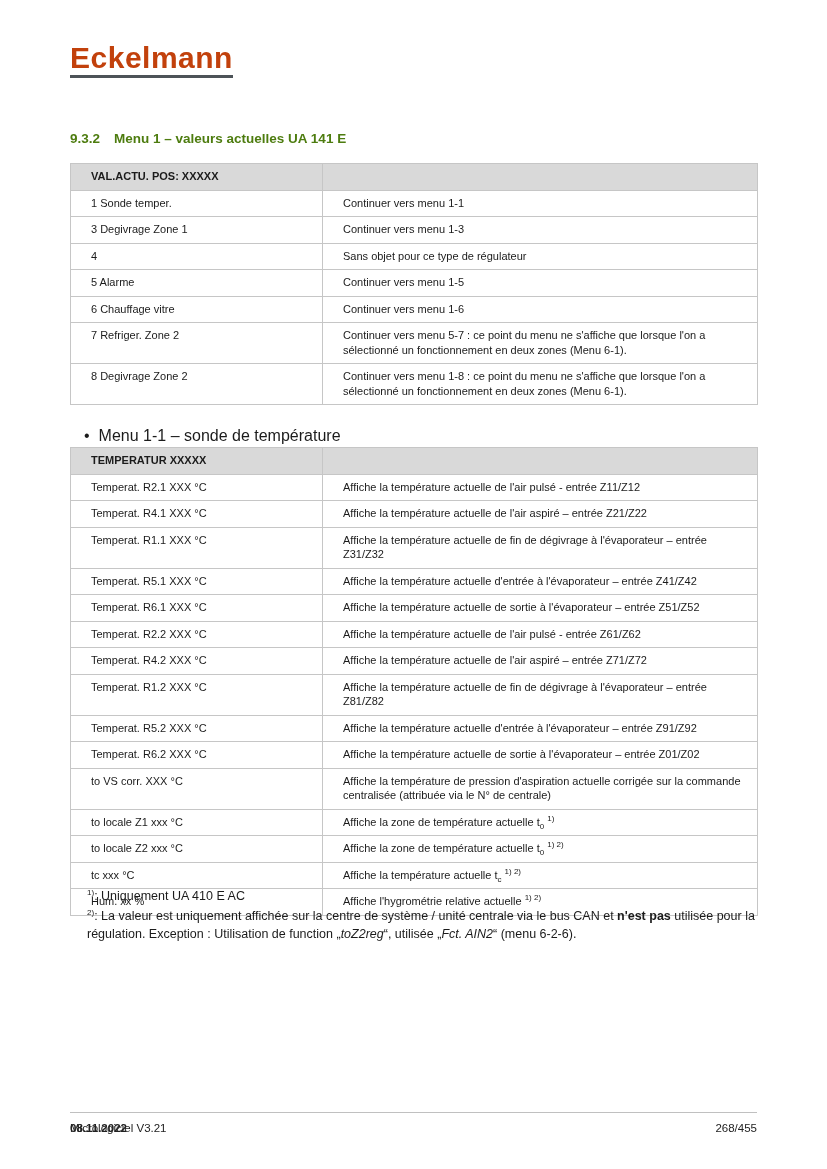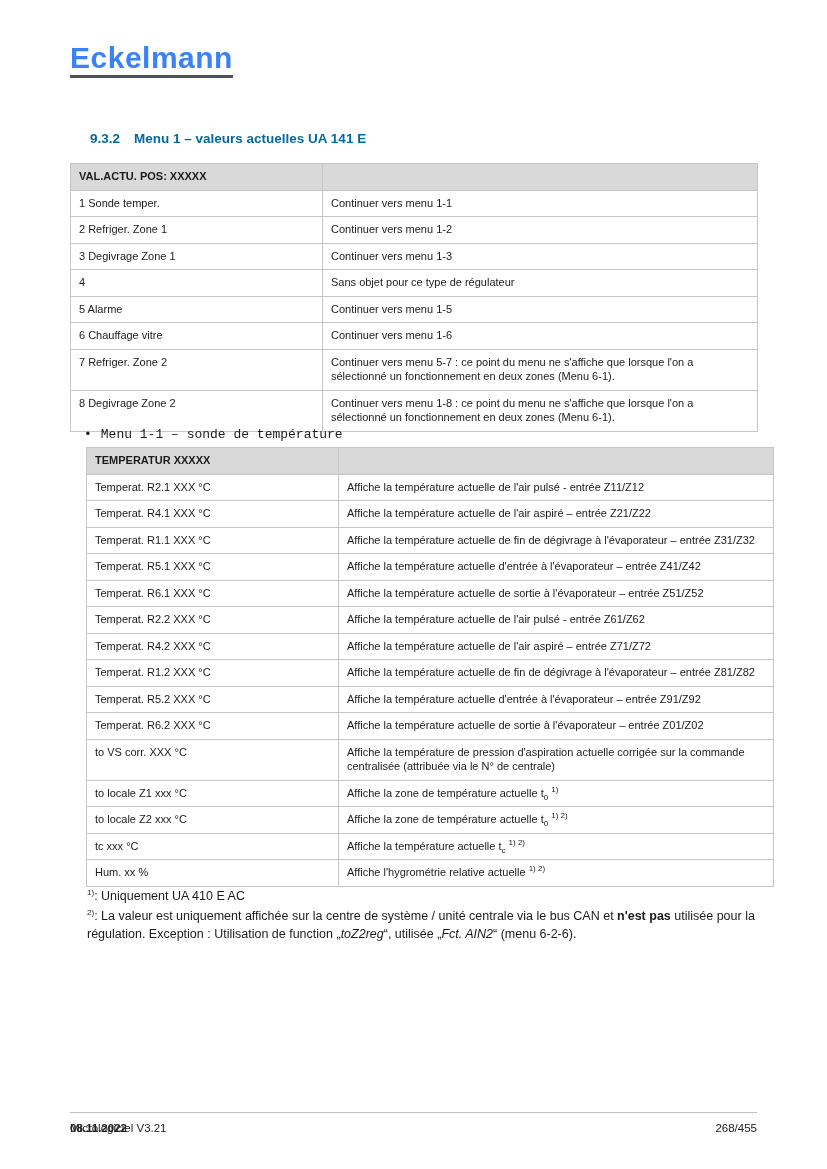--- a/index.html
+++ b/index.html
@@ -15,54 +15,54 @@
     box-sizing: border-box;
   }
 
   
   .logo-wrap { position: absolute; top: 42px; left: 70px; }
   .logo {
     display: inline-block;
     font-size: 30px;
     font-weight: bold;
     letter-spacing: 0.5px;
-    color: #3b82f6;
+    color: #c2410c;
     border-bottom: 3px solid #4d5358;
     padding-bottom: 1px;
     line-height: 1.05;
     text-align: right;
   }
 
   
-  .section-title { position: absolute; top: 131px; left: 70px; font-size: 13.5px; font-weight: bold; color: #0369a1; margin-left: 20px; }
+  .section-title { position: absolute; top: 131px; left: 70px; font-size: 13.5px; font-weight: bold; color: #4d7c0f; }
   .section-title .num { margin-right: 14px; }
 
   
   table.doc-table {
     border-collapse: collapse;
     width: 687px;
     font-size: 11px;
     line-height: 1.32;
     table-layout: fixed;
   }
   table.doc-table th, table.doc-table td {
     border: 1px solid #c6c6c6;
-    padding: 5px 8px 6px 8px;
+    padding: 5px 8px 6px 20px;
     vertical-align: top;
     text-align: left;
     word-wrap: break-word;
   }
   table.doc-table th { background: #d9d9d9; font-weight: bold; font-size: 11px; }
   col.col-key  { width: 252px; }
   col.col-desc { width: 435px; }
 
   .table1-wrap { position: absolute; top: 163px; left: 70px; }
-  .table2-wrap { position: absolute; top: 447px; left: 70px; margin-left: 16px; }
-
-  .bullet-line { position: absolute; top: 427px; left: 84px; font-size: 13px; font-family: Liberation Mono, monospace; }
+  .table2-wrap { position: absolute; top: 447px; left: 70px; }
+
+  .bullet-line { position: absolute; top: 427px; left: 84px; font-size: 16px; }
   .bullet-line .dot { margin-right: 9px; }
 
   sup { font-size: 8px; line-height: 0; vertical-align: super; }
   sub { font-size: 8px; line-height: 0; vertical-align: sub; }
   .b { font-weight: bold; margin-top: 16px; }
   .i { font-style: italic; }
 
   
   .footnotes { position: absolute; top: 888px; left: 87px; width: 687px; font-size: 12.5px; line-height: 1.42; }
   .footnote { margin: 0 0 2px 0; }
@@ -107,24 +107,20 @@
           <th>VAL.ACTU. POS: XXXXX</th>
           <th></th>
         </tr>
       </thead>
       <tbody>
           <tr>
             <td>1 Sonde temper.</td>
             <td>Continuer vers menu 1-1</td>
           </tr>
           <tr>
-            <td>2 Refriger. Zone 1</td>
-            <td>Continuer vers menu 1-2</td>
-          </tr>
-          <tr>
             <td>3 Degivrage Zone 1</td>
             <td>Continuer vers menu 1-3</td>
           </tr>
           <tr>
             <td>4</td>
             <td>Sans objet pour ce type de régulateur</td>
           </tr>
           <tr>
             <td>5 Alarme</td>
             <td>Continuer vers menu 1-5</td>

